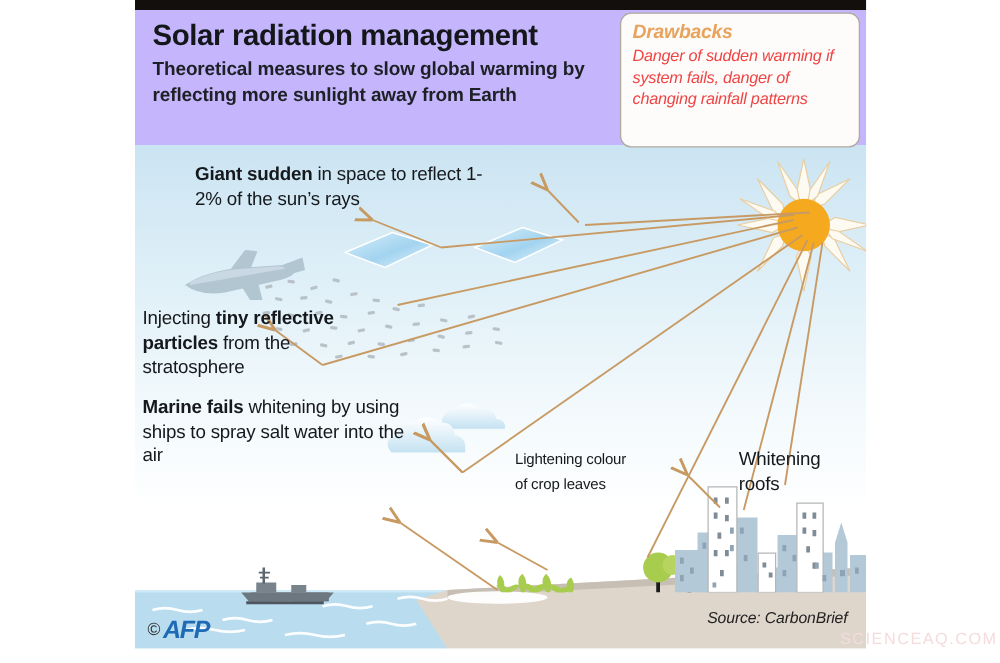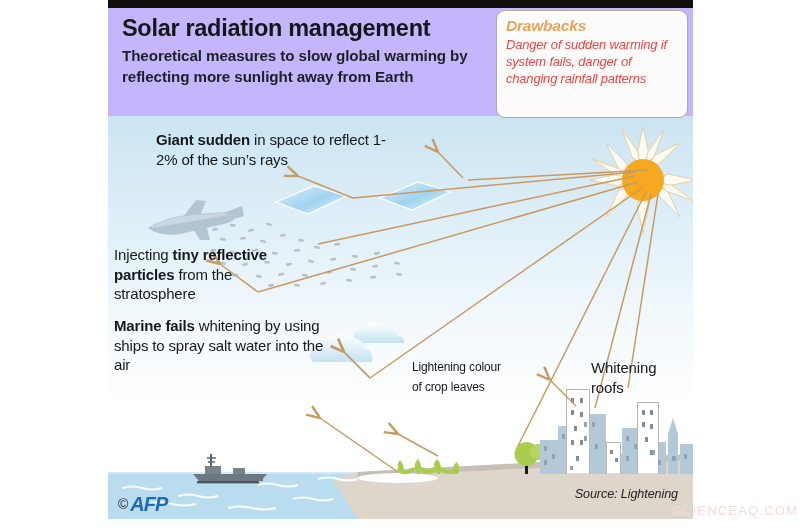--- a/index.html
+++ b/index.html
@@ -384,21 +384,21 @@
     </div>
 
     <div class="lbl l-marine">
       <b>Marine fails</b><span> whitening by using ships to spray salt water into the air</span>
     </div>
 
 
     <div class="lbl l-crop">Lightening colour of crop leaves</div>
     <div class="lbl l-roofs">Whitening roofs</div>
 
-    <div class="source">Source: Lightening</div>
+    <div class="source">Source: CarbonBrief</div>
 
     <div class="afp">
       <span class="c">©</span><span>AFP</span>
     </div>
 
   </div>
 
   <div class="watermark">SCIENCEAQ.COM</div>
 
 </div>

